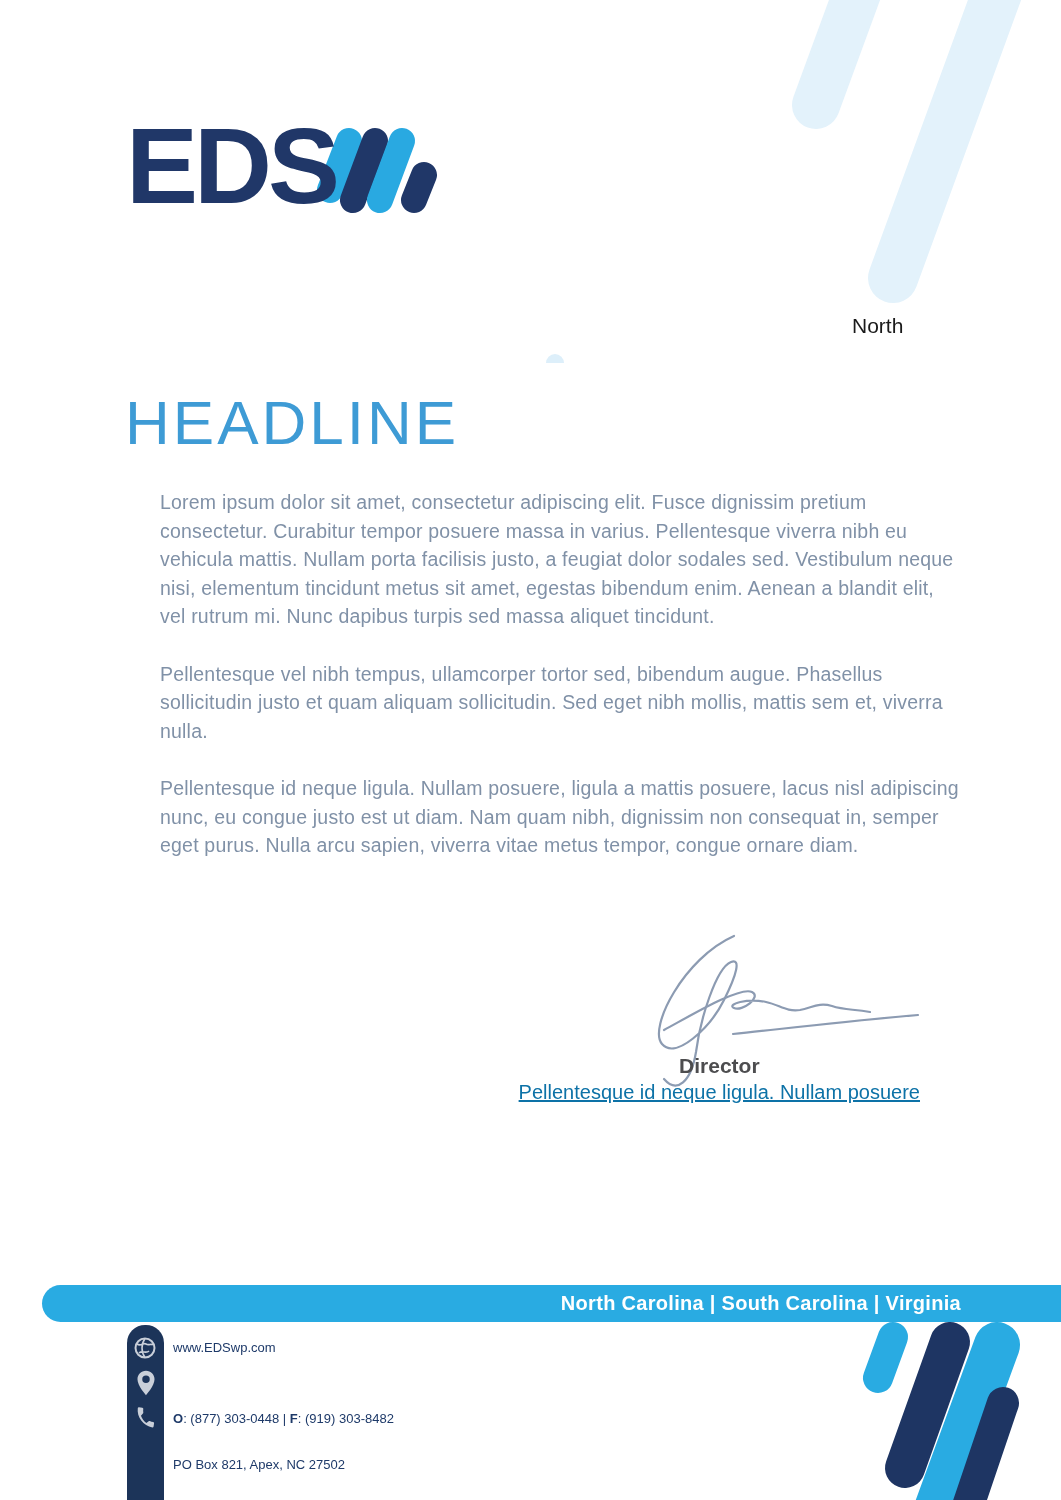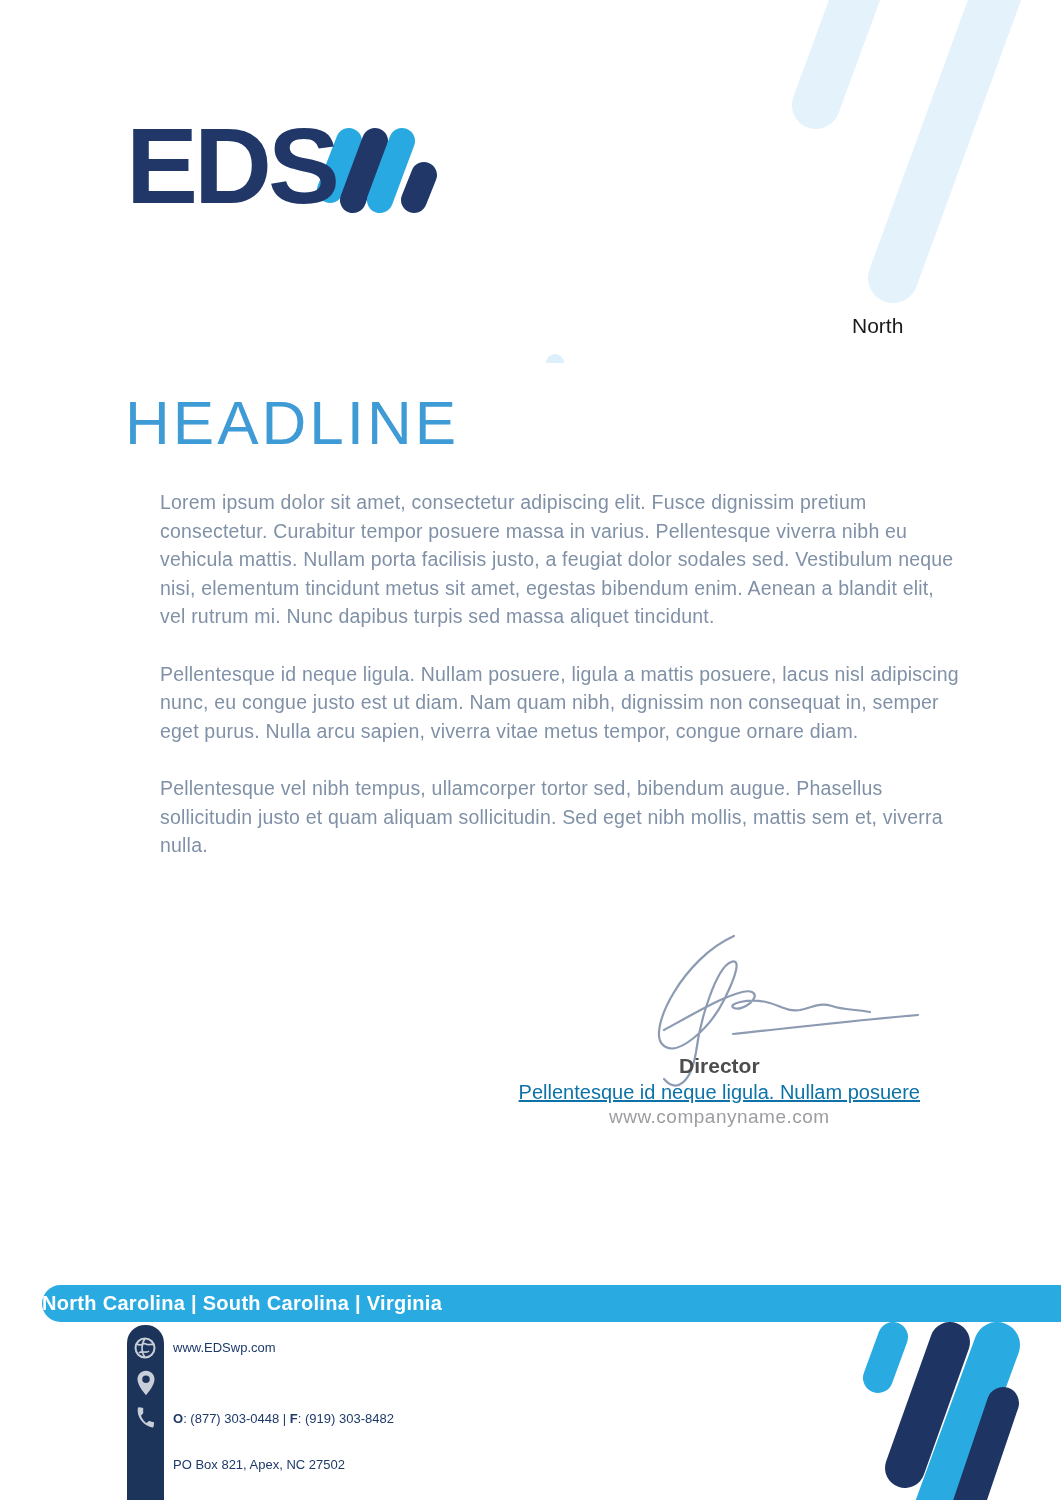--- a/index.html
+++ b/index.html
@@ -36,22 +36,22 @@
   .sig-block{
     position:absolute;right:141px;top:1052px;z-index:2;text-align:center;
   }
   .sig-title{font-size:21px;line-height:27px;font-weight:700;color:#4d4d4f;}
   .sig-line{font-size:20px;line-height:27px;color:#0d72a7;text-decoration:underline;}
   .sig-url{font-size:19px;line-height:22px;letter-spacing:0.5px;color:#9b9da0;}
 
   .footer-bar{
     position:absolute;left:42px;top:1285px;width:1019px;height:37px;z-index:3;
     background:#29abe2;border-radius:19px 0 0 19px;
-    display:flex;align-items:center;justify-content:flex-start;
-    padding-right:60px;box-sizing:border-box;
+    display:flex;align-items:center;justify-content:flex-end;
+    padding-right:100px;box-sizing:border-box;
   }
   .footer-bar span{color:#ffffff;font-size:20px;font-weight:700;letter-spacing:0.3px;white-space:pre;}
 
   .footer-column{
     position:absolute;left:127px;top:1325px;width:37px;height:175px;z-index:3;
     background:#1c3459;border-radius:18px 18px 0 0;
   }
   .col-icon{position:absolute;z-index:4;}
   .contact-row{
     position:absolute;left:173px;z-index:3;
@@ -92,28 +92,27 @@
   <div class="dome"></div>
 
   <div class="logo-text">EDS</div>
 
   <div class="date">North</div>
 
   <div class="headline">HEADLINE</div>
 
   <div class="body-copy">
     <p>Lorem ipsum dolor sit amet, consectetur adipiscing elit. Fusce dignissim pretium consectetur. Curabitur tempor posuere massa in varius. Pellentesque viverra nibh eu vehicula mattis. Nullam porta facilisis justo, a feugiat dolor sodales sed. Vestibulum neque nisi, elementum tincidunt metus sit amet, egestas bibendum enim. Aenean a blandit elit, vel rutrum mi. Nunc dapibus turpis sed massa aliquet tincidunt.</p>
+    <p>Pellentesque vel nibh tempus, ullamcorper tortor sed, bibendum augue. Phasellus sollicitudin justo et quam aliquam sollicitudin. Sed eget nibh mollis, mattis sem et, viverra nulla.</p>
     <p>Pellentesque id neque ligula. Nullam posuere, ligula a mattis posuere, lacus nisl adipiscing nunc, eu congue justo est ut diam. Nam quam nibh, dignissim non consequat in, semper eget purus. Nulla arcu sapien, viverra vitae metus tempor, congue ornare diam.</p>
-    <p>Pellentesque vel nibh tempus, ullamcorper tortor sed, bibendum augue. Phasellus sollicitudin justo et quam aliquam sollicitudin. Sed eget nibh mollis, mattis sem et, viverra nulla.</p>
   </div>
 
   <div class="sig-block">
     <div class="sig-title">Director</div>
     <div class="sig-line">Pellentesque id neque ligula. Nullam posuere</div>
-    <div class="sig-url">www.companyname.com</div>
   </div>
 
   <div class="footer-bar">
     <span>North Carolina | South Carolina | Virginia</span>
   </div>
 
   <div class="footer-column"></div>
 
   <svg class="col-icon" style="left:133px;top:1336px;" width="24" height="24" viewBox="0 0 24 24">
     <circle cx="12" cy="12" r="9.5" fill="none" stroke="#c9cfd9" stroke-width="2"></circle>

